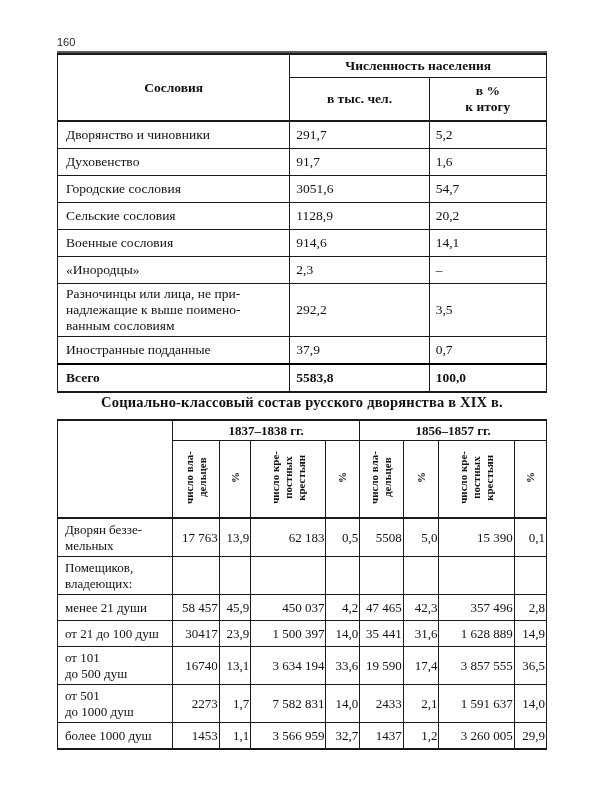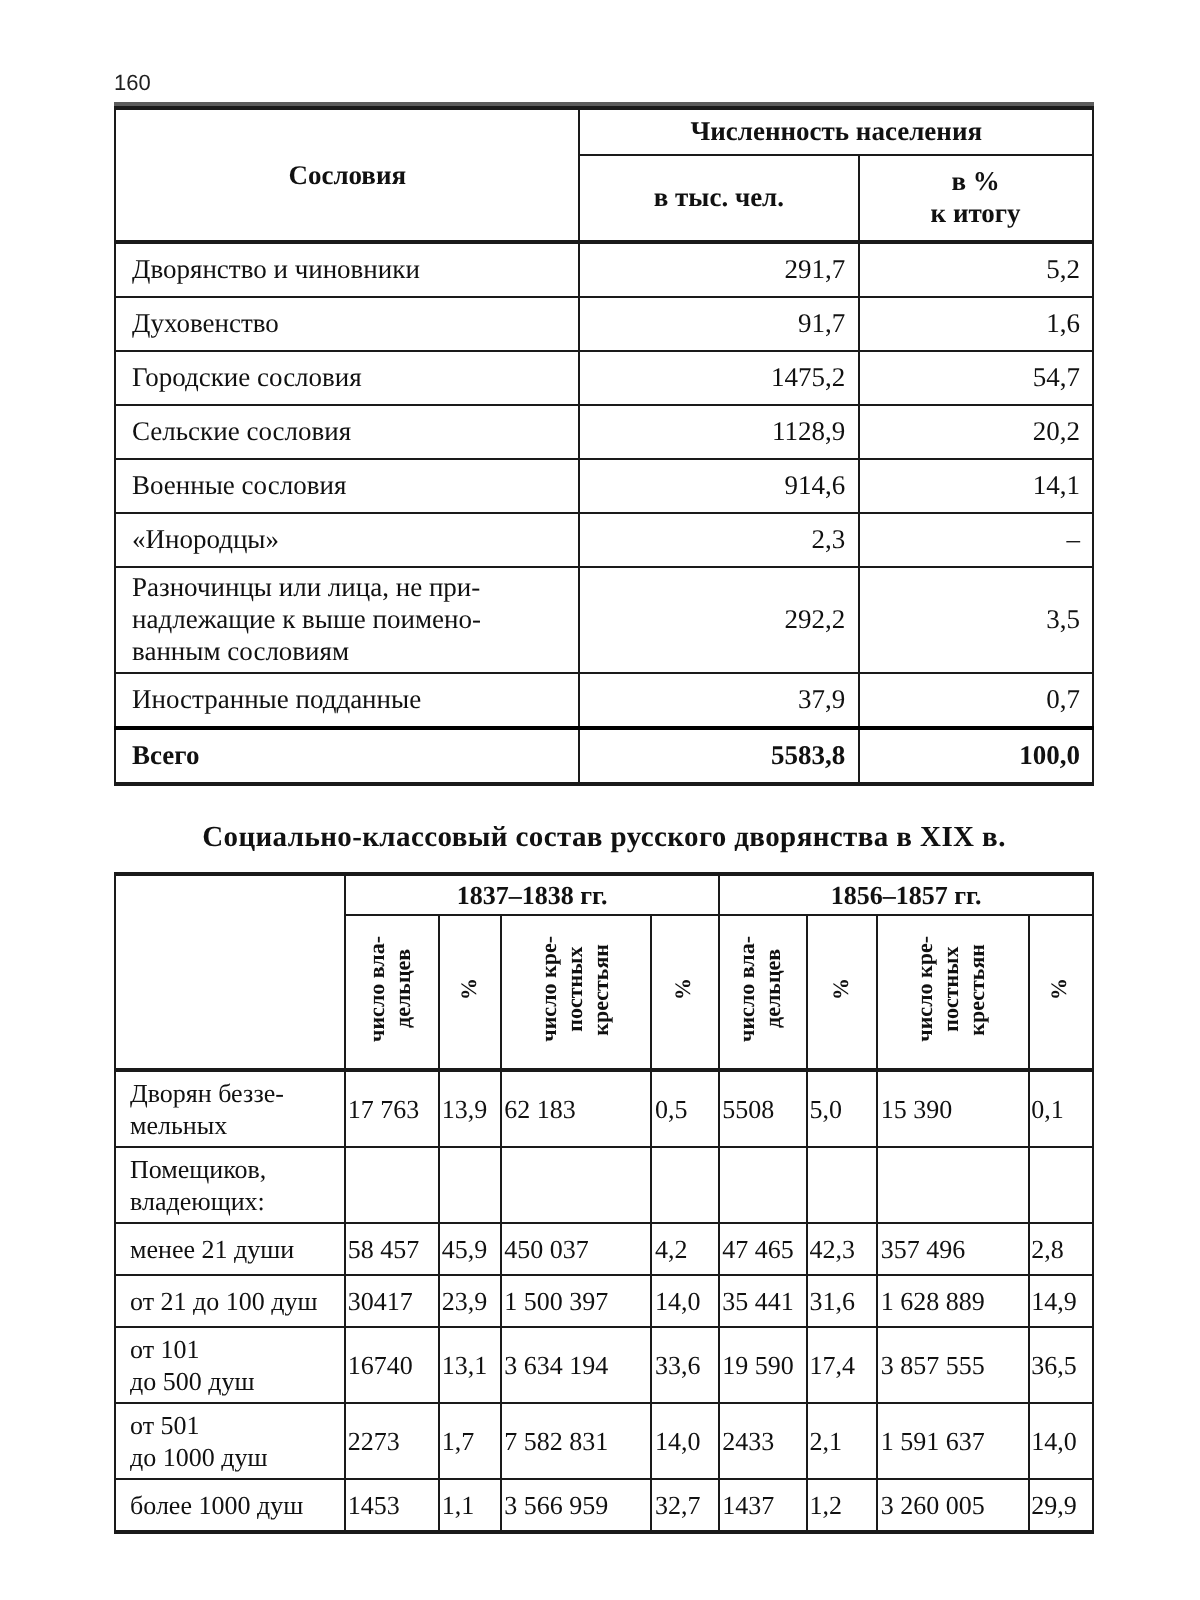--- a/index.html
+++ b/index.html
@@ -15,47 +15,47 @@
     border-bottom:2px solid #5c5c5c; padding-bottom:3px;
   }
   
   .t1-title {
     text-align:center; font-size:14.5px; letter-spacing:1.2px;
     margin:13px 0 7px; font-weight:400; white-space:nowrap;
   }
   .t1-title sup, .fn sup { font-size:9px; }
   .t2-title {
     text-align:center; font-size:14.5px; font-weight:700;
-    margin:18px 0 8px; letter-spacing:.2px; white-space:nowrap;
+    margin:1px 0 8px; letter-spacing:.2px; white-space:nowrap;
   }
   
   table {
     width:100%; border-collapse:collapse; table-layout:fixed;
     border-top:2px solid #1a1a1a; border-bottom:2px solid #1a1a1a;
   }
   th, td { border:1px solid #1a1a1a; overflow:hidden; }
   thead { border-bottom:2px solid #1a1a1a; }
   #table1 { font-size:13.5px; }
   #table1 th { font-weight:700; text-align:center; padding:2px 3px; }
   #table1 .grp-row th { height:18px; }
   #table1 .sub-row th { height:38px; vertical-align:middle; }
   #table1 td { height:22px; padding:2px 6px; }
   #table1 td.lbl { text-align:left; padding-left:8px; }
-  #table1 td.num { text-align:right; }
+  #table1 td.num { text-align:left; }
   #table1 tr.total td { font-weight:700; border-top:2px solid #000000; }
   #table2 { font-size:13px;font-family:Liberation Serif, serif; }
   #table2 .grp-row th { font-weight:700; text-align:center; height:17px; padding:1px 2px; }
   #table2 th.vert { height:70px; text-align:center; vertical-align:middle; padding:3px 0; font-weight:700; }
   .vtext {
     display:inline-block; writing-mode:vertical-rl; transform:rotate(180deg);
     white-space:pre-line; font-size:11px; line-height:1.18; font-weight:700;
   }
   #table2 td { padding:2px 1px; }
   #table2 td.lbl { text-align:left; padding-left:7px; padding-right:3px; }
-  #table2 td.num { text-align:left; }
+  #table2 td.num { text-align:right; }
   #table2 tr.h1 td { height:21px; }
   #table2 tr.h2 td { height:33px; }
   .preline { white-space:pre-line; }
 </style>
 </head>
 <body>
 
 <div class="page">
 
   <div class="running-header">
@@ -86,21 +86,21 @@
         <td class="num">291,7</td>
         <td class="num">5,2</td>
       </tr>
       <tr>
         <td class="lbl">Духовенство</td>
         <td class="num">91,7</td>
         <td class="num">1,6</td>
       </tr>
       <tr>
         <td class="lbl">Городские сословия</td>
-        <td class="num">1475,2</td>
+        <td class="num">3051,6</td>
         <td class="num">54,7</td>
       </tr>
       <tr>
         <td class="lbl">Сельские сословия</td>
         <td class="num">1128,9</td>
         <td class="num">20,2</td>
       </tr>
       <tr>
         <td class="lbl">Военные сословия</td>
         <td class="num">914,6</td>

